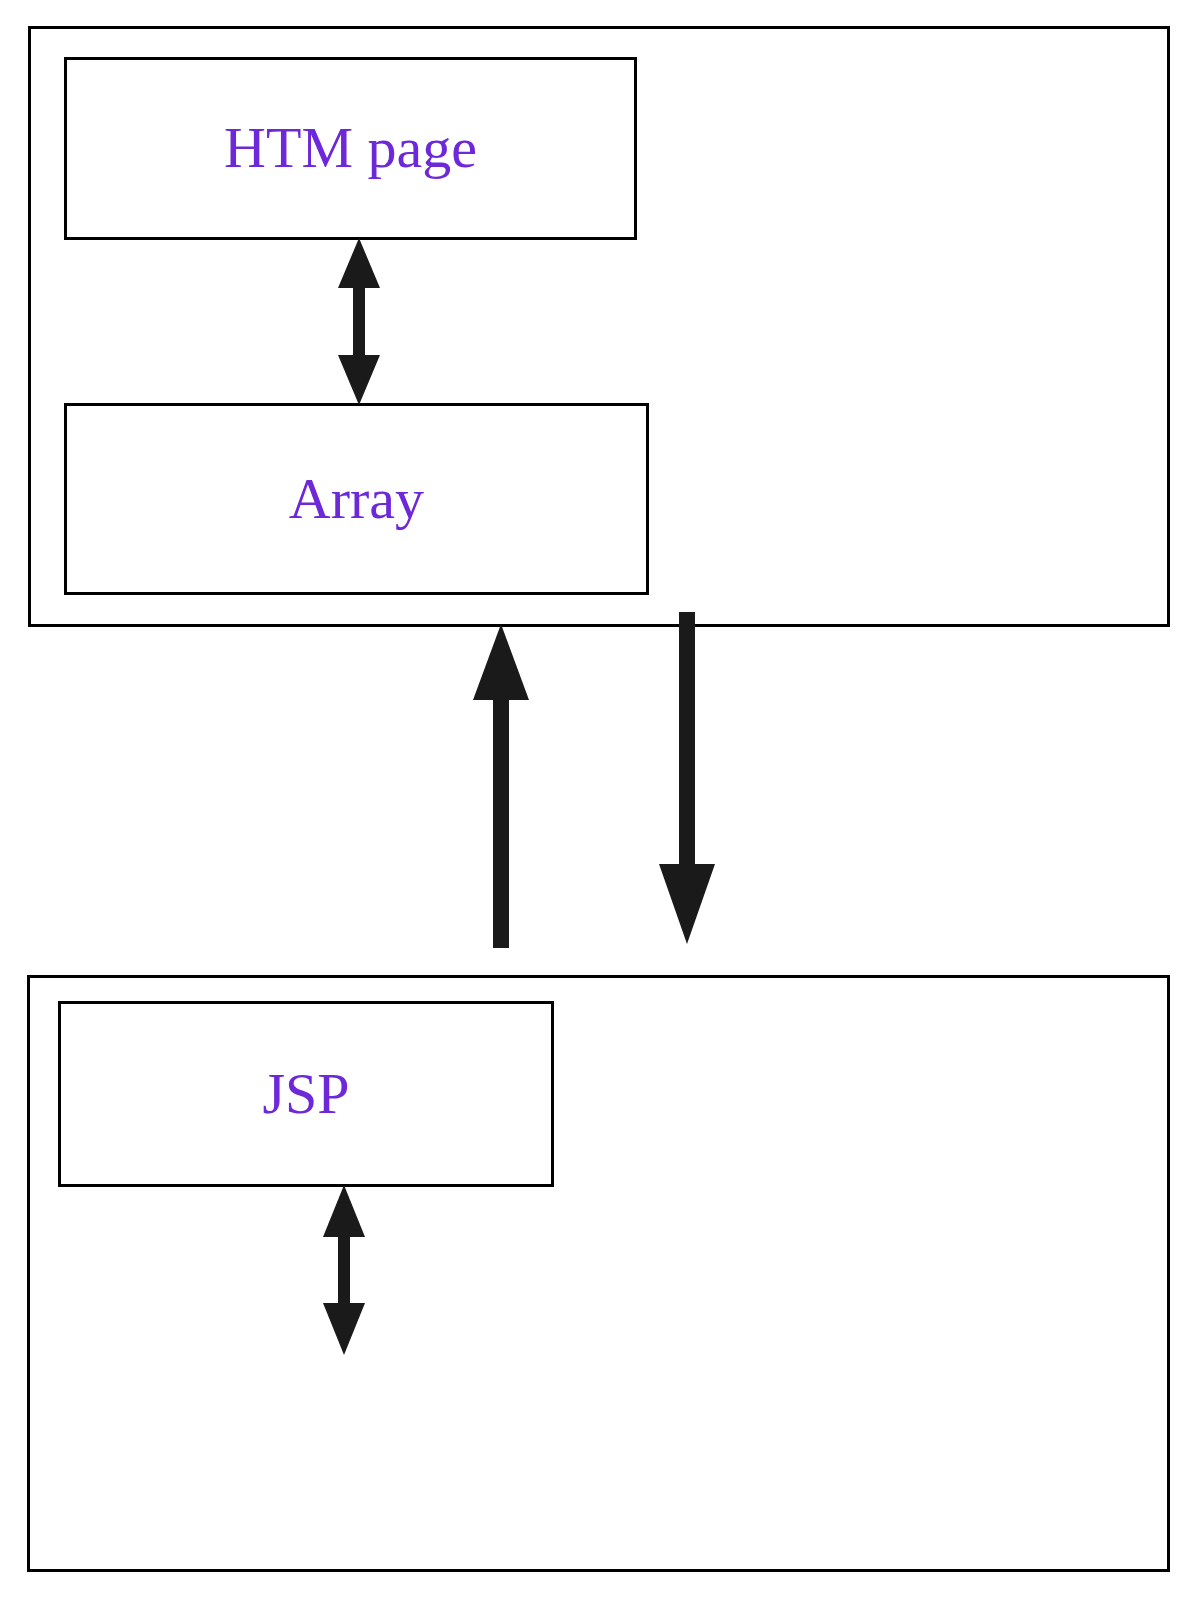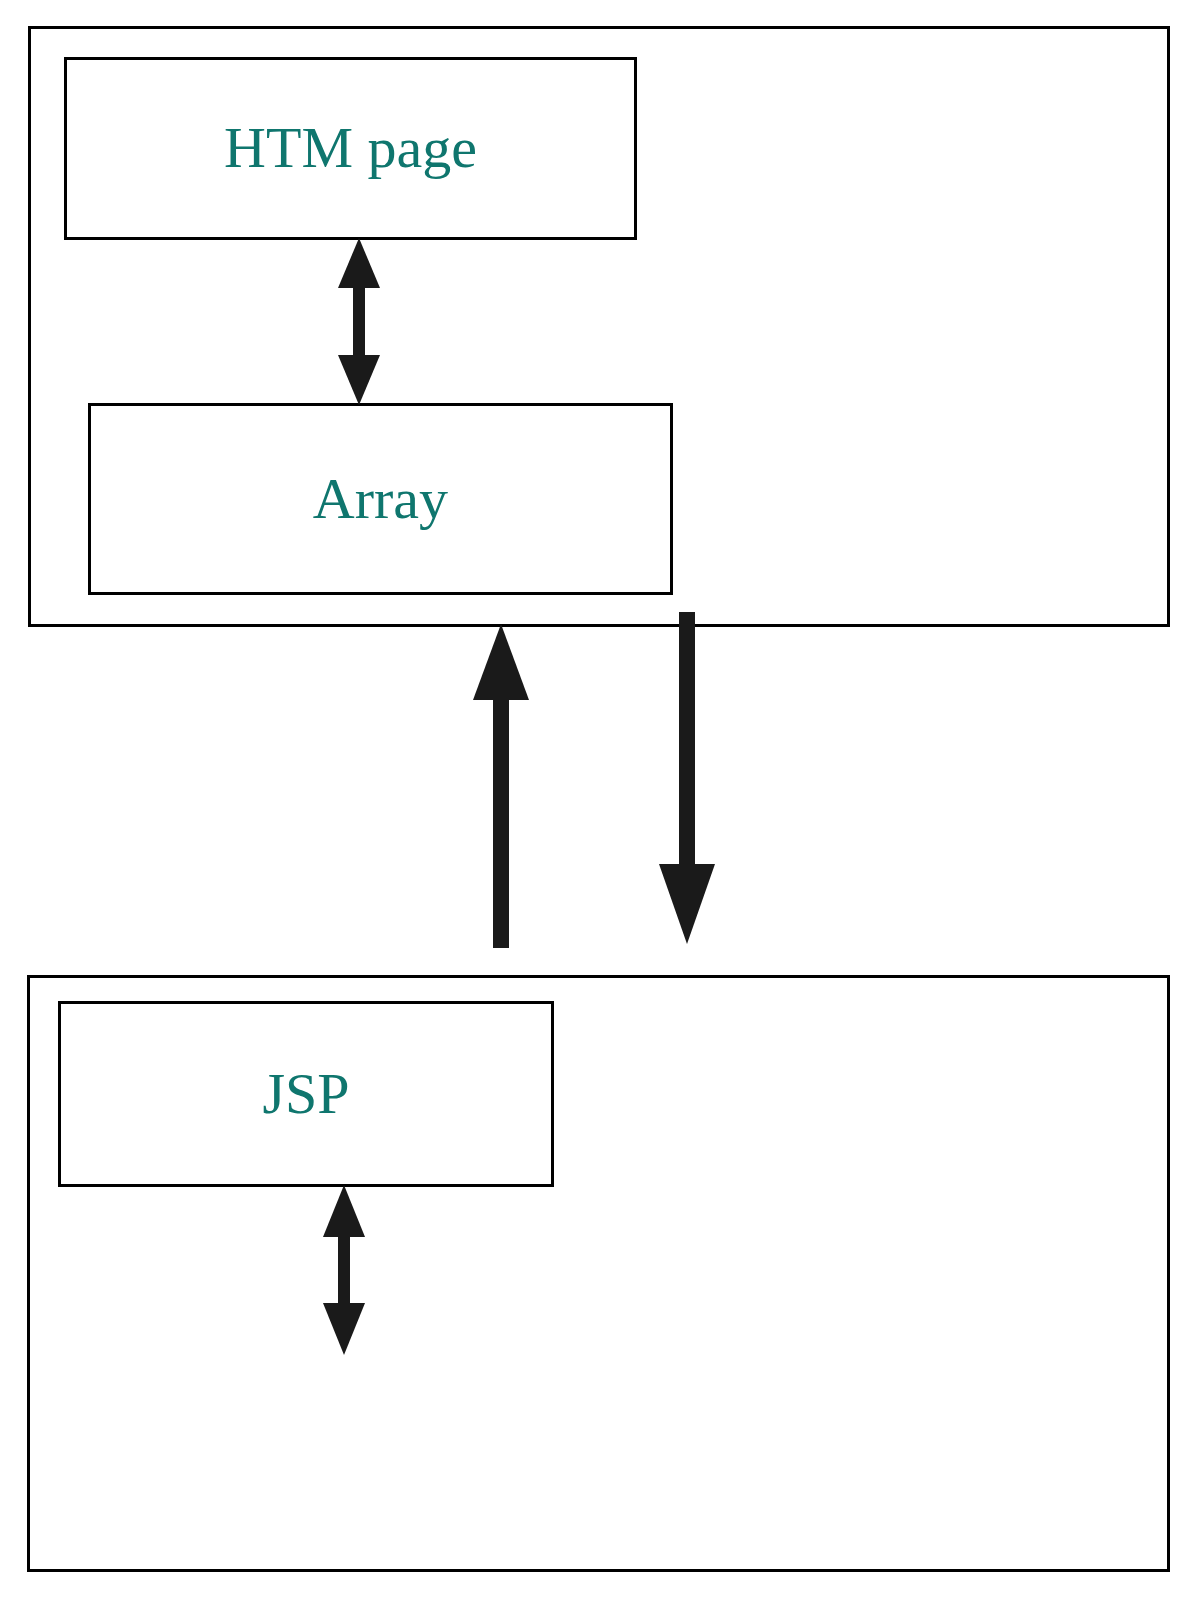--- a/index.html
+++ b/index.html
@@ -6,21 +6,21 @@
     margin: 0;
     padding: 0;
     background: #ffffff;
   }
   #canvas {
     position: relative;
     width: 1196px;
     height: 1604px;
     background: #ffffff;
     font-family: "Liberation Serif", "DejaVu Serif", serif;
-    color: #0f766e;
+    color: #6d28d9;
     overflow: hidden;
   }
   .box {
     position: absolute;
     box-sizing: border-box;
     background: #ffffff;
   }
   .outer-box {
     border: 3px solid #000000;
   }
@@ -42,21 +42,21 @@
     line-height: 1.7;
     text-align: center;
     white-space: pre-line;
   }
   .arrow-svg {
     position: absolute;
     overflow: visible;
   }
   #web-browser-box { left: 28px;  top: 26px;   width: 1142px; height: 601px; }
   #htm-page-box    { left: 64px;  top: 57px;   width: 573px;  height: 183px; }
-  #array-box       { left: 64px;  top: 403px;  width: 585px;  height: 192px; margin-left: 24px; }
+  #array-box       { left: 64px;  top: 403px;  width: 585px;  height: 192px; }
   #web-browser-label { left: 790px; top: 228px; width: 356px; }
   #server-box      { left: 27px;  top: 975px;  width: 1143px; height: 597px; }
   #jsp-box         { left: 58px;  top: 1001px; width: 496px;  height: 186px; }
   #database-box    { left: 58px;  top: 1353px; width: 572px;  height: 190px; }
   #server-label    { left: 800px; top: 1252px; width: 340px; }
   #arrow-htm-array   { left: 330px; top: 238px;  width: 58px;  height: 167px; }
   #arrow-jsp-db      { left: 315px; top: 1185px; width: 58px;  height: 170px; }
   #arrow-server-up   { left: 465px; top: 612px;  width: 72px;  height: 336px; }
   #arrow-browser-down{ left: 651px; top: 612px;  width: 72px;  height: 336px; }
 </style>

